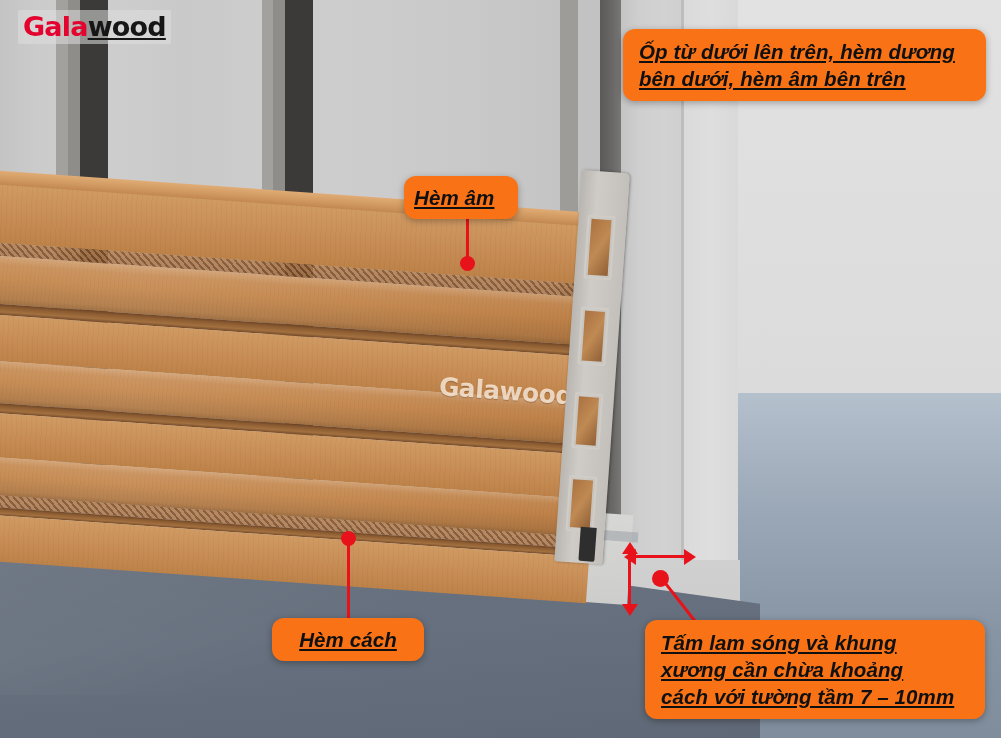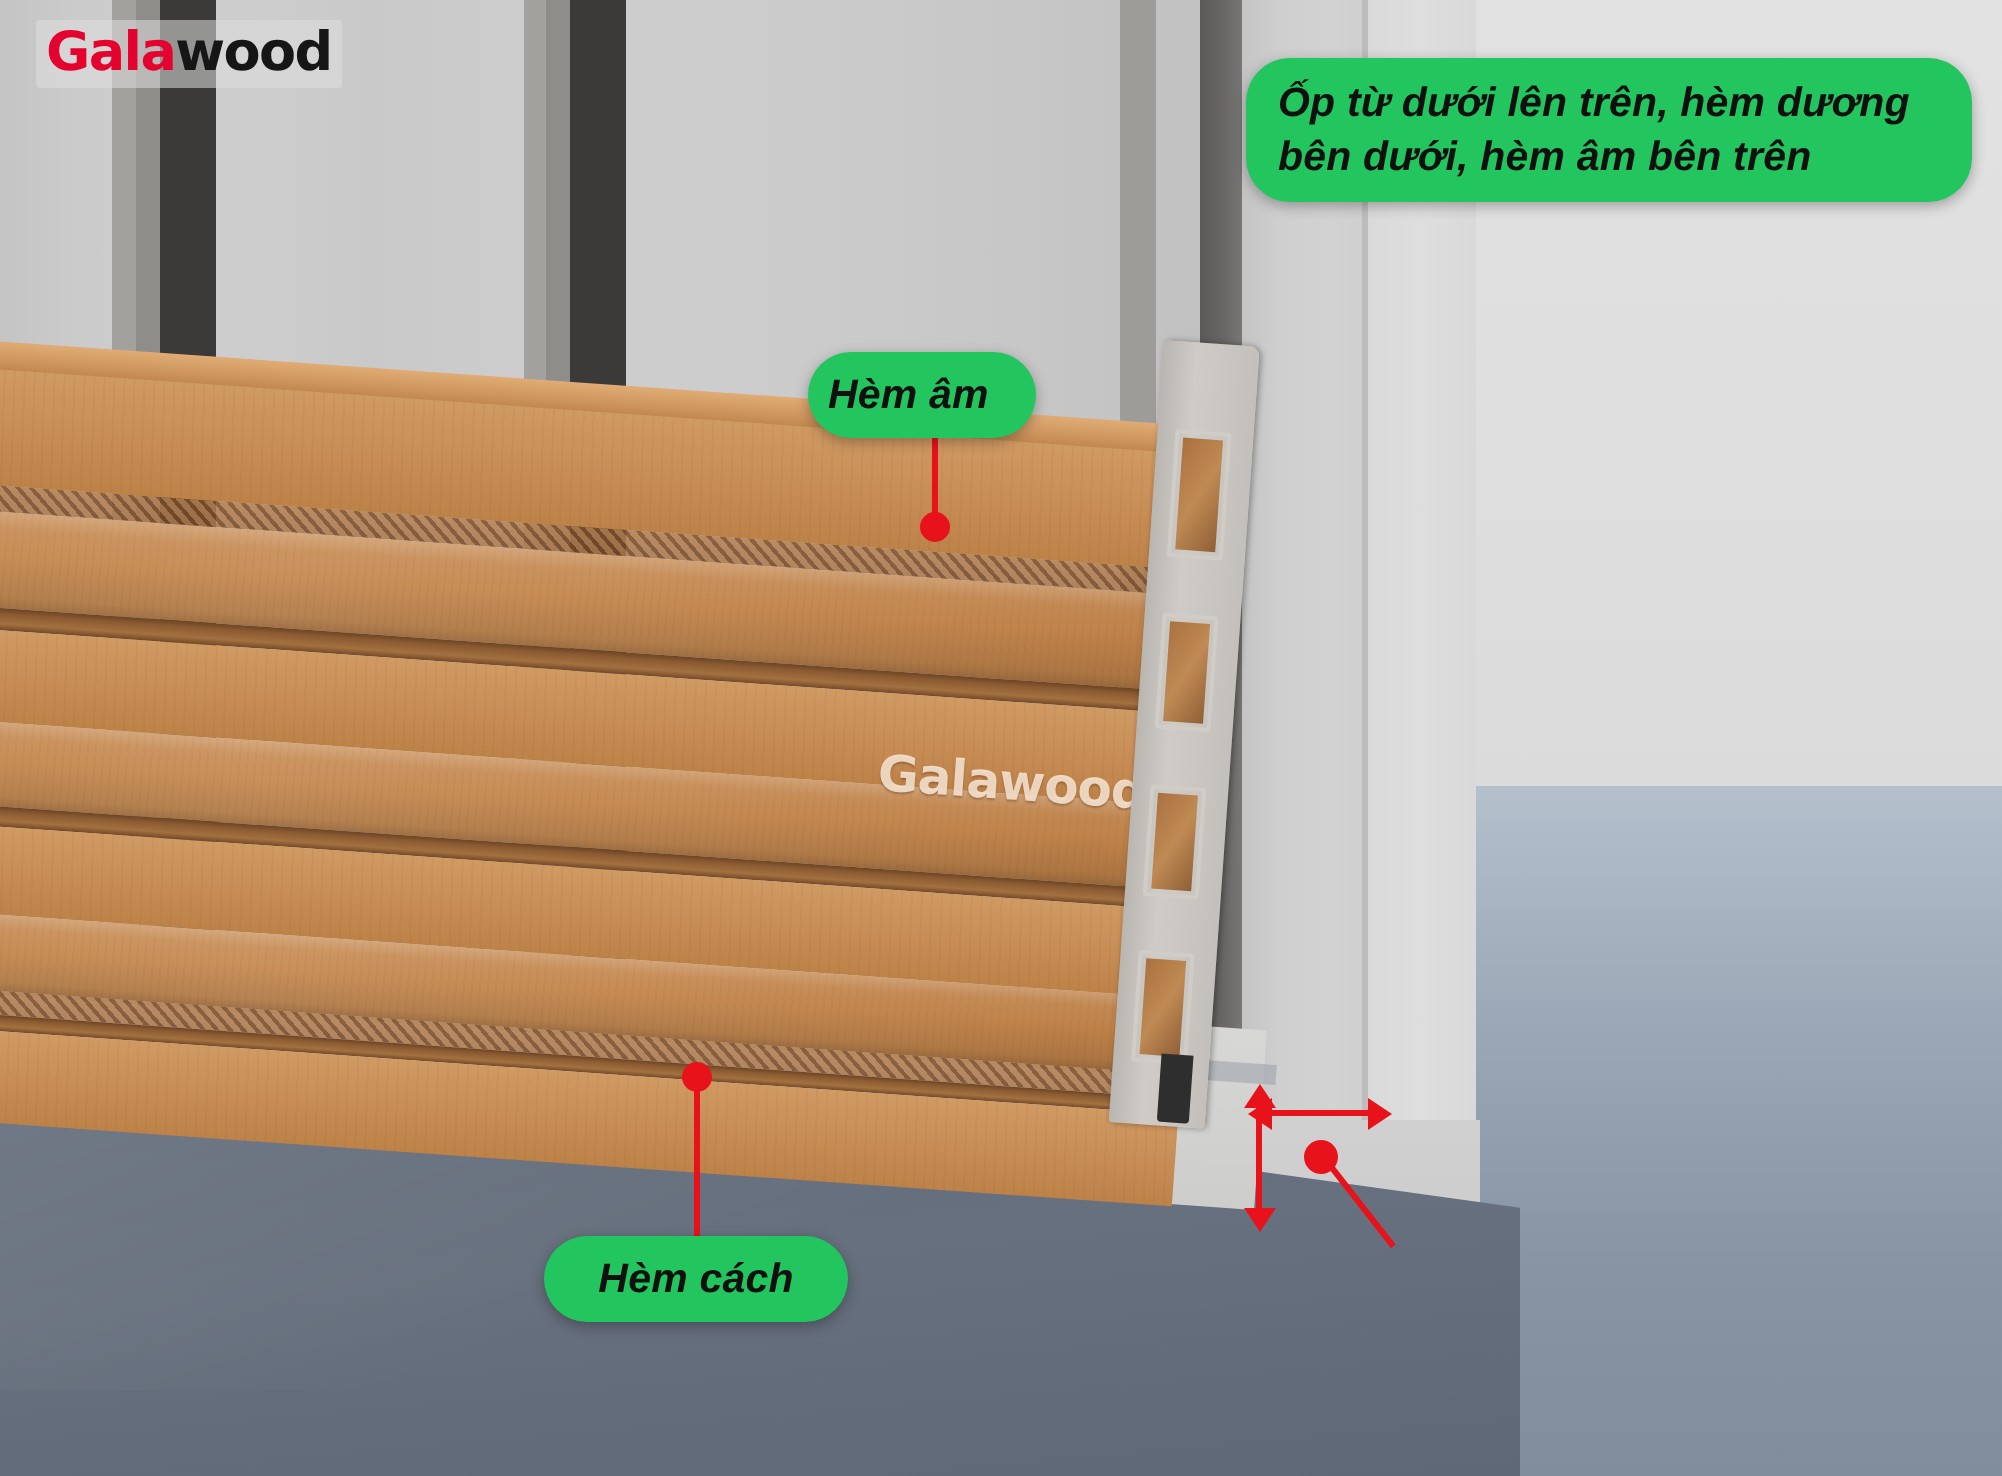--- a/index.html
+++ b/index.html
@@ -232,31 +232,32 @@
     bottom: 2px;
     width: 16px;
     height: 34px;
     background: #2e2e2e;
     border-radius: 0 0 2px 2px;
   }
 
   
   .callout {
     position: absolute;
-    background: #22c55e;
-    border-radius: 22px;
+    background: #f97316;
+    border-radius: 12px;
     box-shadow: 0 2px 7px rgba(0,0,0,0.30);
     padding: 9px 16px;
     font-style: italic;
     font-weight: 700;
     color: #101010;
     line-height: 1.32;
     letter-spacing: .1px;
     box-sizing: border-box;
     white-space: pre-line;
+    text-decoration: underline;
   }
   #callout-top-right { left: 623px; top: 29px;  width: 363px; font-size: 20.5px; }
   #callout-hem-am    { left: 404px; top: 176px; width: 114px; font-size: 20.5px; text-align:left; padding:8px 10px; }
   #callout-hem-duong { left: 272px; top: 618px; width: 152px; font-size: 20.5px; text-align:center; padding:8px 10px;}
   #callout-bottom-right { left: 645px; top: 620px; width: 340px; font-size: 20.5px; }
 
   
   .leader {
     position: absolute;
     background: #e8131a;
@@ -282,21 +283,21 @@
     left: 18px; top: 10px;
     font-size: 27px;
     font-weight: 800;
     letter-spacing: -0.8px;
     font-family: "DejaVu Sans", sans-serif;
     background: rgba(222,222,222,0.55);
     padding: 1px 5px 2px 5px;
     border-radius: 2px;
   }
   #brand-logo .gala { color: #e4032e; text-align: center; }
-  #brand-logo .wood { color: #161616; }
+  #brand-logo .wood { color: #161616; text-decoration: underline; }
 
   
   #panel-watermark {
     position: absolute;
     left: 440px; top: 372px;
     font-size: 25px;
     font-weight: 800;
     letter-spacing: -0.5px;
     font-family: "DejaVu Sans", sans-serif;
     color: rgba(255,240,225,0.80);
@@ -393,18 +394,21 @@
   <div class="dot" style="left:652px; top:570px; width:17px; height:17px;"></div>
   <div class="leader" style="left:661px; top:580px; width:3px; height:56px; transform-origin: top left; transform: rotate(-38deg);"></div>
 
   <div class="callout" id="callout-top-right">Ốp từ dưới lên trên, hèm dương
 bên dưới, hèm âm bên trên</div>
 
   <div class="callout" id="callout-hem-am">Hèm âm</div>
 
   <div class="callout" id="callout-hem-duong">Hèm cách</div>
 
+  <div class="callout" id="callout-bottom-right">Tấm lam sóng và khung
+xương cần chừa khoảng
+cách với tường tầm 7 – 10mm</div>
 
   <div id="brand-logo">
     <span class="gala">Gala</span><span class="wood">wood</span>
   </div>
 
 </div>
 
 </body></html>

